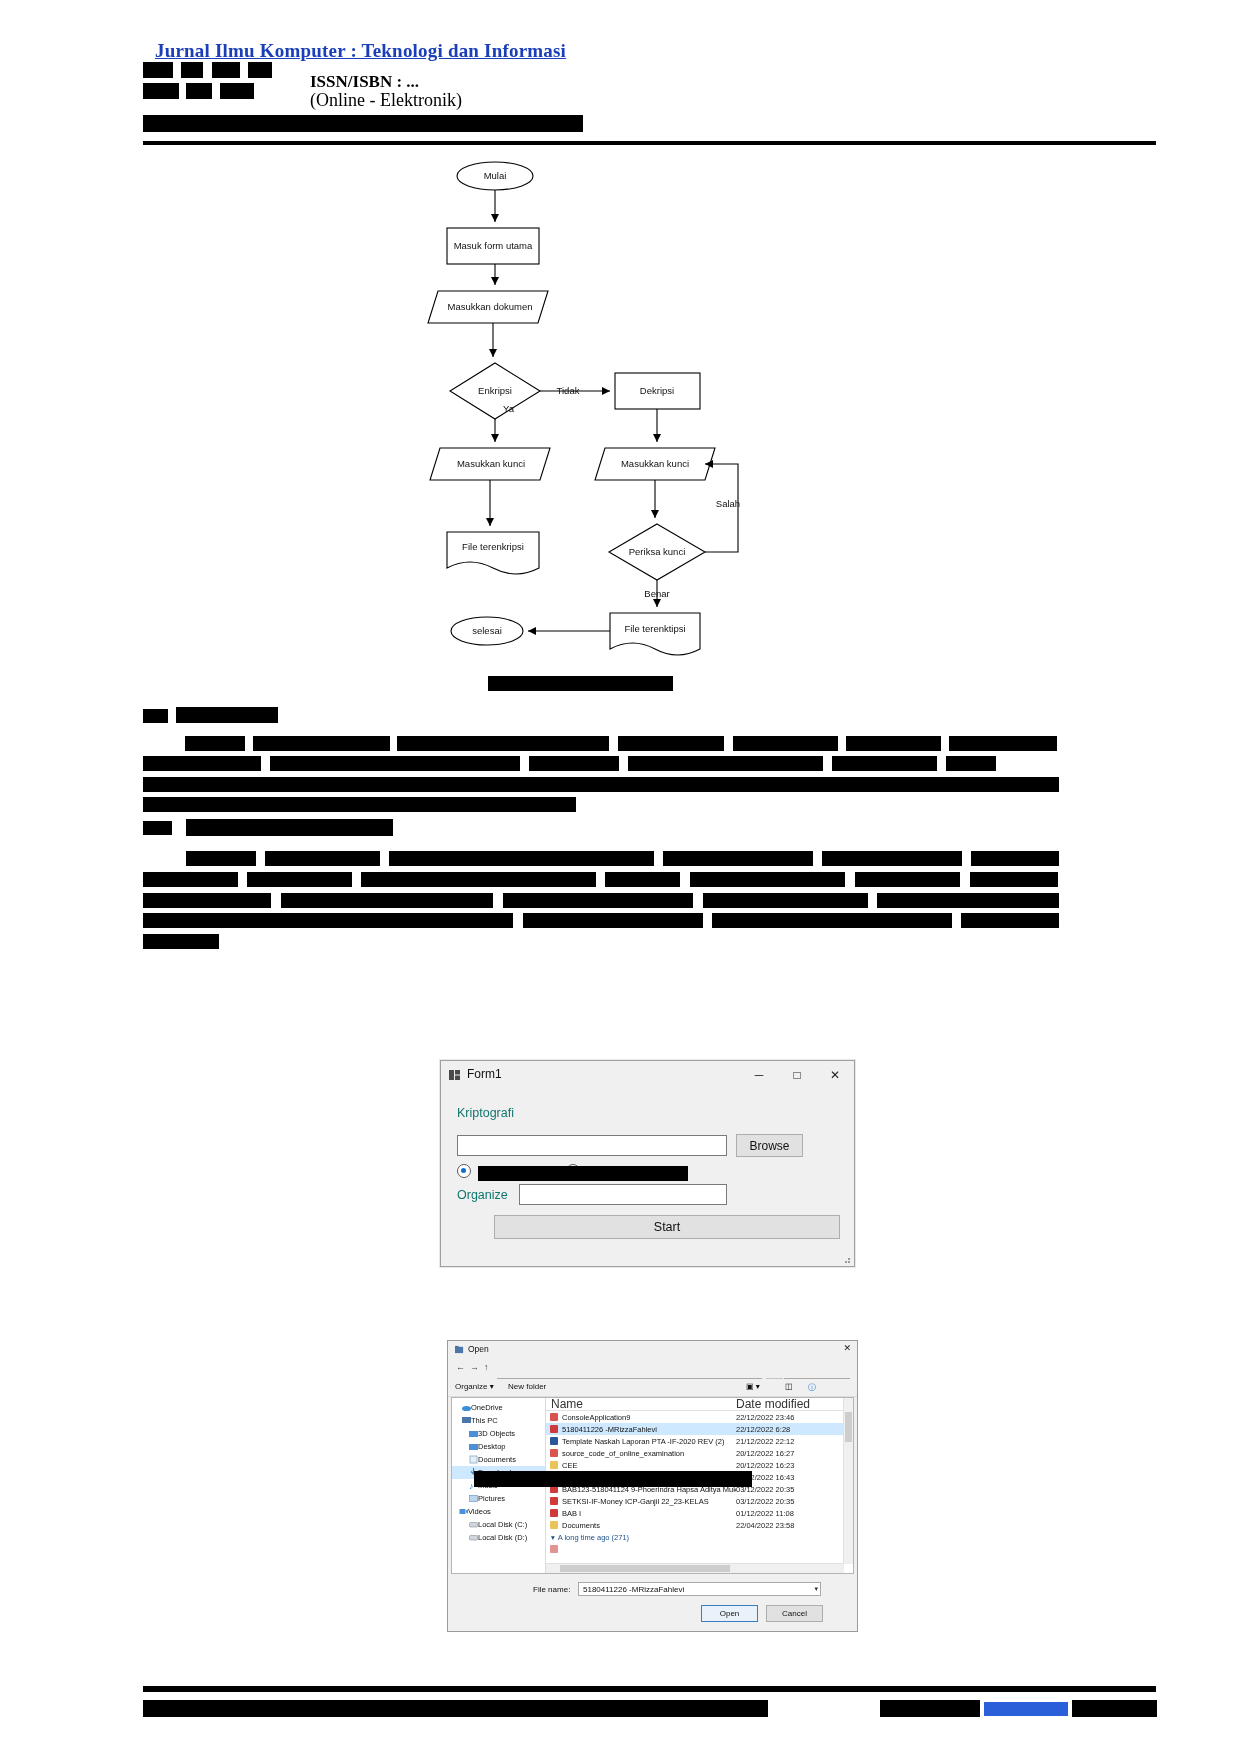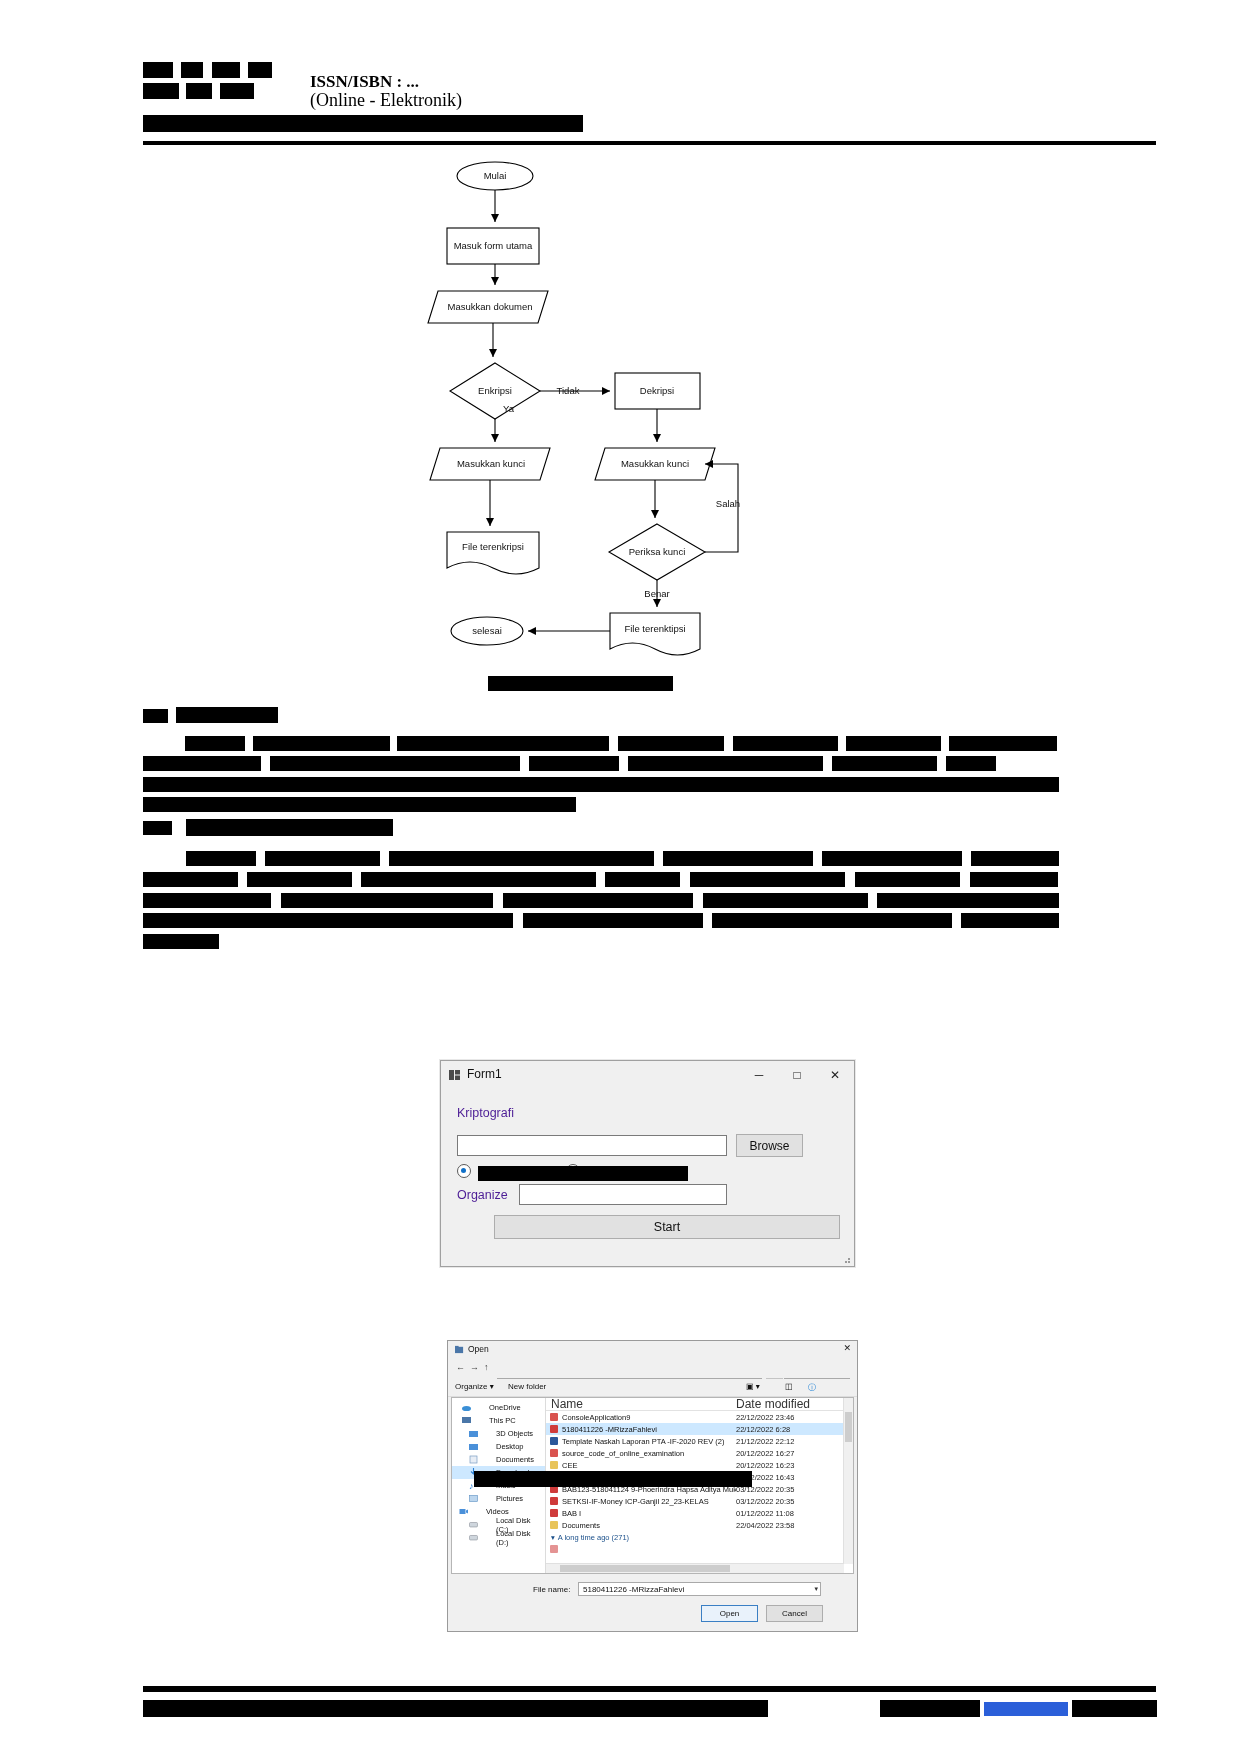--- a/index.html
+++ b/index.html
@@ -24,21 +24,21 @@
   .blk{position:absolute;background:#000;}
 
   
   .form1{position:absolute;left:440px;top:1060px;width:413px;height:205px;background:#f0f0f0;border:1px solid #a0a0a0;box-shadow:0 0 0 1px #e8e8e8;}
   .f1-title{position:absolute;left:0;top:0;right:0;height:28px;background:#f0f0f0;border-bottom:1px solid #e4e4e4;}
   .f1-ico{position:absolute;left:8px;top:8px;width:12px;height:12px;}
   .f1-name{position:absolute;left:26px;top:6px;font-family:"Liberation Sans",sans-serif;font-size:12px;color:#111;}
   .f1-btns{position:absolute;right:0;top:0;height:28px;display:flex;}
   .f1-btn{width:38px;height:28px;display:flex;align-items:center;justify-content:center;font-family:"Liberation Sans",sans-serif;font-size:12px;color:#222;}
   .f1-body{position:absolute;left:0;top:28px;right:0;bottom:0;background:#f0f0f0;}
-  .f1-label{position:absolute;font-family:"Liberation Sans",sans-serif;font-size:12.5px;color:#4c1d95;}
+  .f1-label{position:absolute;font-family:"Liberation Sans",sans-serif;font-size:12.5px;color:#0f766e;}
   .f1-input{position:absolute;background:#fff;border:1px solid #7a7a7a;}
   .f1-browse{position:absolute;background:#e1e1e1;border:1px solid #adadad;font-family:"Liberation Sans",sans-serif;font-size:12px;color:#111;display:flex;align-items:center;justify-content:center;}
   .f1-start{position:absolute;background:#e1e1e1;border:1px solid #adadad;font-family:"Liberation Sans",sans-serif;font-size:12.5px;color:#111;display:flex;align-items:center;justify-content:center;margin-left:37px;}
   .radio{position:absolute;font-family:"Liberation Sans",sans-serif;font-size:12.5px;color:#111;display:flex;align-items:center;gap:7px;}
   .radio .dot{width:12px;height:12px;border:1px solid #5a5a5a;border-radius:50%;background:#fff;position:relative;display:inline-block;}
   .radio.on .dot:after{content:"";position:absolute;left:2.5px;top:2.5px;width:5px;height:5px;border-radius:50%;background:#1070c8;}
   .f1-grip{position:absolute;right:3px;bottom:2px;width:10px;height:10px;}
 
   
   .dlg{position:absolute;left:447px;top:1340px;width:409px;height:290px;background:#f0f0f0;border:1px solid #9a9a9a;font-family:"Liberation Sans",sans-serif;}
@@ -49,21 +49,21 @@
   .dlg-nav{position:absolute;left:0;top:17px;right:0;height:20px;}
   .navbtn{position:absolute;font-size:9px;color:#444;}
   .crumb{position:absolute;left:49px;top:20px;width:265px;height:15px;background:#fff;border:1px solid #a9a9a9;font-size:8px;color:#111;display:flex;align-items:center;padding-left:4px;box-sizing:border-box;}
   .crumb .sep{margin:0 3px;color:#555;}
   .refresh{position:absolute;left:318px;top:20px;width:15px;height:15px;border:1px solid #c4c4c4;background:#fafafa;font-size:8px;color:#333;display:flex;align-items:center;justify-content:center;}
   .search{position:absolute;left:336px;top:20px;width:66px;height:15px;background:#fff;border:1px solid #a9a9a9;font-size:7.5px;color:#555;display:flex;align-items:center;gap:3px;padding-left:4px;box-sizing:border-box;}
   .dlg-tools{position:absolute;left:0;top:38px;right:0;height:17px;background:#f0f0f0;border-bottom:1px solid #dcdcdc;}
   .tool{position:absolute;font-size:8px;color:#111;top:3px;}
   .dlg-main{position:absolute;left:3px;top:56px;right:3px;height:175px;background:#fff;border:1px solid #b5b5b5;display:flex;}
   .tree{width:94px;border-right:1px solid #dcdcdc;background:#fff;padding-top:3px;box-sizing:border-box;}
-  .titem{height:13px;display:flex;align-items:center;gap:18px;padding-left:10px;font-size:7.5px;color:#111;}
+  .titem{height:13px;display:flex;align-items:center;gap:0;padding-left:10px;font-size:7.5px;color:#111;}
   .titem.sel{background:#cde8ff;}
   .tico{width:9px;height:9px;display:inline-block;}
   .filelist{flex:1;position:relative;}
   .flhdr{height:12px;background:#fff;border-bottom:1px solid #e2e2e2;display:flex;font-size:12px;color:#333;align-items:center;}
   .flhdr .c1{width:185px;padding-left:5px;}
   .flhdr .c2{width:80px;}
   .frow{height:12px;display:flex;align-items:center;font-size:7.5px;color:#111;}
   .frow.sel{background:#cde8ff;}
   .frow .n{width:190px;display:flex;align-items:center;gap:4px;padding-left:4px;box-sizing:border-box;overflow:hidden;white-space:nowrap;}
   .frow .d{width:75px;color:#222;}
@@ -83,20 +83,23 @@
   
   .ftr-rule{position:absolute;left:143px;top:1686px;width:1013px;height:6px;background:#000;}
   .ftr-blk{position:absolute;background:#000;}
   .ftr-num{position:absolute;left:984px;top:1702px;width:84px;height:14px;background:#2b5fd9;}
 </style>
 </head>
 <body>
 
 <div class="page">
 
+  <div class="hdr-title">
+    <span class="u">Jurnal Ilmu Komputer : Teknologi dan Informasi</span>
+  </div>
   <div class="hdr-redact" style="left:143px;top:62px;width:30px;height:16px;"></div>
   <div class="hdr-redact" style="left:181px;top:62px;width:22px;height:16px;"></div>
   <div class="hdr-redact" style="left:212px;top:62px;width:28px;height:16px;"></div>
   <div class="hdr-redact" style="left:248px;top:62px;width:24px;height:16px;"></div>
   <div class="hdr-redact" style="left:143px;top:83px;width:36px;height:16px;"></div>
   <div class="hdr-redact" style="left:186px;top:83px;width:26px;height:16px;"></div>
   <div class="hdr-redact" style="left:220px;top:83px;width:34px;height:16px;"></div>
   <div class="hdr-redact" style="left:143px;top:115px;width:440px;height:17px;"></div>
   <div class="hdr-issn">ISSN/ISBN : ...</div>
   <div class="hdr-online">(Online - Elektronik)</div>

